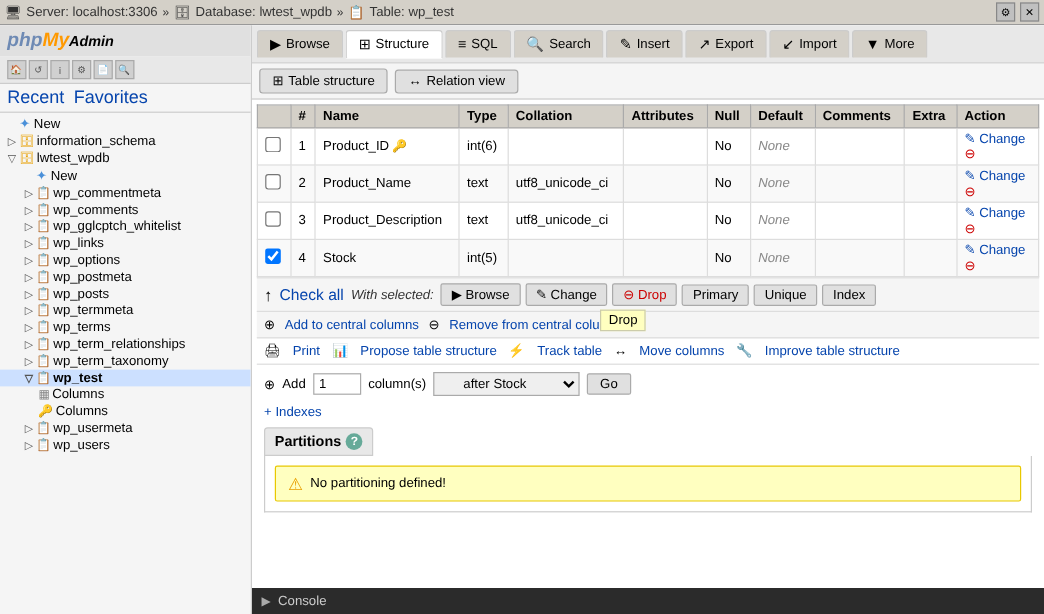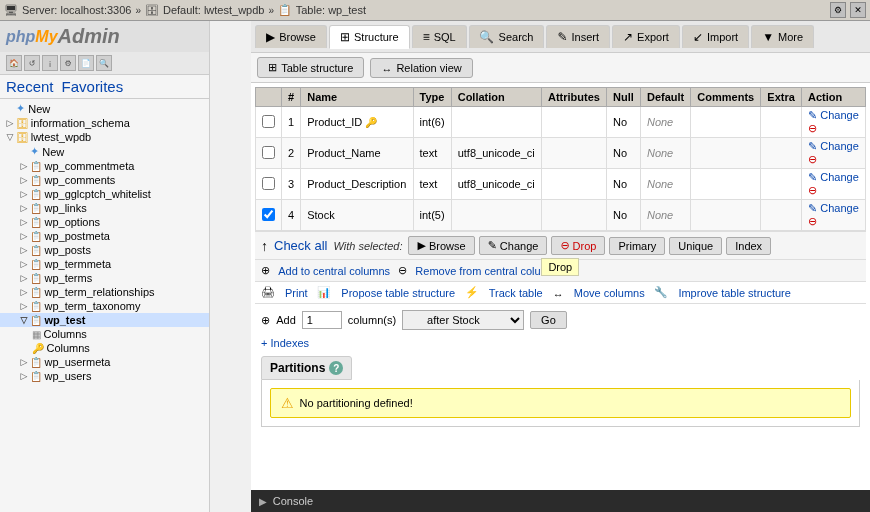--- a/index.html
+++ b/index.html
@@ -6,29 +6,29 @@
     body { font-family: Arial, sans-serif; font-size: 12px; background: #f0f0f0; display: flex; flex-direction: column; height: 512px; overflow: hidden; }
 
     
     .top-bar { background: #d4d0c8; border-bottom: 1px solid #999; display: flex; align-items: center; padding: 2px 4px; font-size: 11px; }
     .top-bar .breadcrumb { display: flex; align-items: center; gap: 4px; flex: 1; }
     .top-bar .breadcrumb span { color: #333; }
     .top-bar .icons { display: flex; gap: 4px; }
     .top-bar .icon-btn { width: 16px; height: 16px; background: #c0c0c0; border: 1px solid #888; cursor: pointer; font-size: 9px; display: flex; align-items: center; justify-content: center; }
 
     
-    .main-layout { display: flex; flex: 1; overflow: hidden; gap: 41px; }
+    .main-layout { display: flex; flex: 1; overflow: hidden; }
 
     
     .sidebar { width: 210px; background: #f5f5f5; border-right: 1px solid #ccc; display: flex; flex-direction: column; overflow: hidden; }
     .sidebar-header { background: #e0e0e0; padding: 4px 6px; display: flex; align-items: center; gap: 4px; }
     .pma-logo { display: flex; align-items: center; }
     .pma-logo .php-part { color: #6e8ab4; font-weight: bold; font-size: 16px; font-style: italic; }
     .pma-logo .my-part { color: #f90; font-weight: bold; font-size: 16px; font-style: italic; }
-    .pma-logo .admin-part { color: #737373; font-weight: bold; font-size: 20px; font-style: italic; text-align: center; }
+    .pma-logo .admin-part { color: #000000; font-weight: bold; font-size: 12px; font-style: italic; text-align: center; }
     .sidebar-icons { display: flex; gap: 2px; padding: 3px 6px; background: #e8e8e8; border-bottom: 1px solid #ccc; }
     .sidebar-icon { width: 16px; height: 16px; background: #d0d0d0; border: 1px solid #aaa; cursor: pointer; font-size: 8px; display: flex; align-items: center; justify-content: center; color: #555; }
     .sidebar-recent-fav { display: flex; gap: 8px; padding: 3px 6px; font-size: 15px; border-bottom: 1px solid #ccc; }
     .sidebar-recent-fav span { cursor: pointer; color: #0645ad; }
     .sidebar-tree { flex: 1; overflow-y: auto; padding: 2px 0; }
     .tree-item { display: flex; align-items: center; padding: 1px 4px; cursor: pointer; font-size: 11px; white-space: nowrap; }
     .tree-item .indent { display: inline-block; }
     .tree-item .expand-icon { width: 12px; height: 12px; display: inline-flex; align-items: center; justify-content: center; font-size: 9px; color: #555; }
     .tree-item .db-icon { color: #e8a000; margin-right: 2px; font-size: 10px; }
     .tree-item .table-icon { color: #4a90d9; margin-right: 2px; font-size: 10px; }
@@ -106,21 +106,21 @@
   </style>
 </head>
 <body>
 
 <div class="top-bar">
   <div class="breadcrumb">
     <span>🖥</span>
     <span>Server: localhost:3306</span>
     <span class="sep-arrow">»</span>
     <span>🗄</span>
-    <span>Default: lwtest_wpdb</span>
+    <span>Database: lwtest_wpdb</span>
     <span class="sep-arrow">»</span>
     <span>📋</span>
     <span>Table: wp_test</span>
   </div>
   <div class="icons">
     <div class="icon-btn">⚙</div>
     <div class="icon-btn">✕</div>
   </div>
 </div>
 

